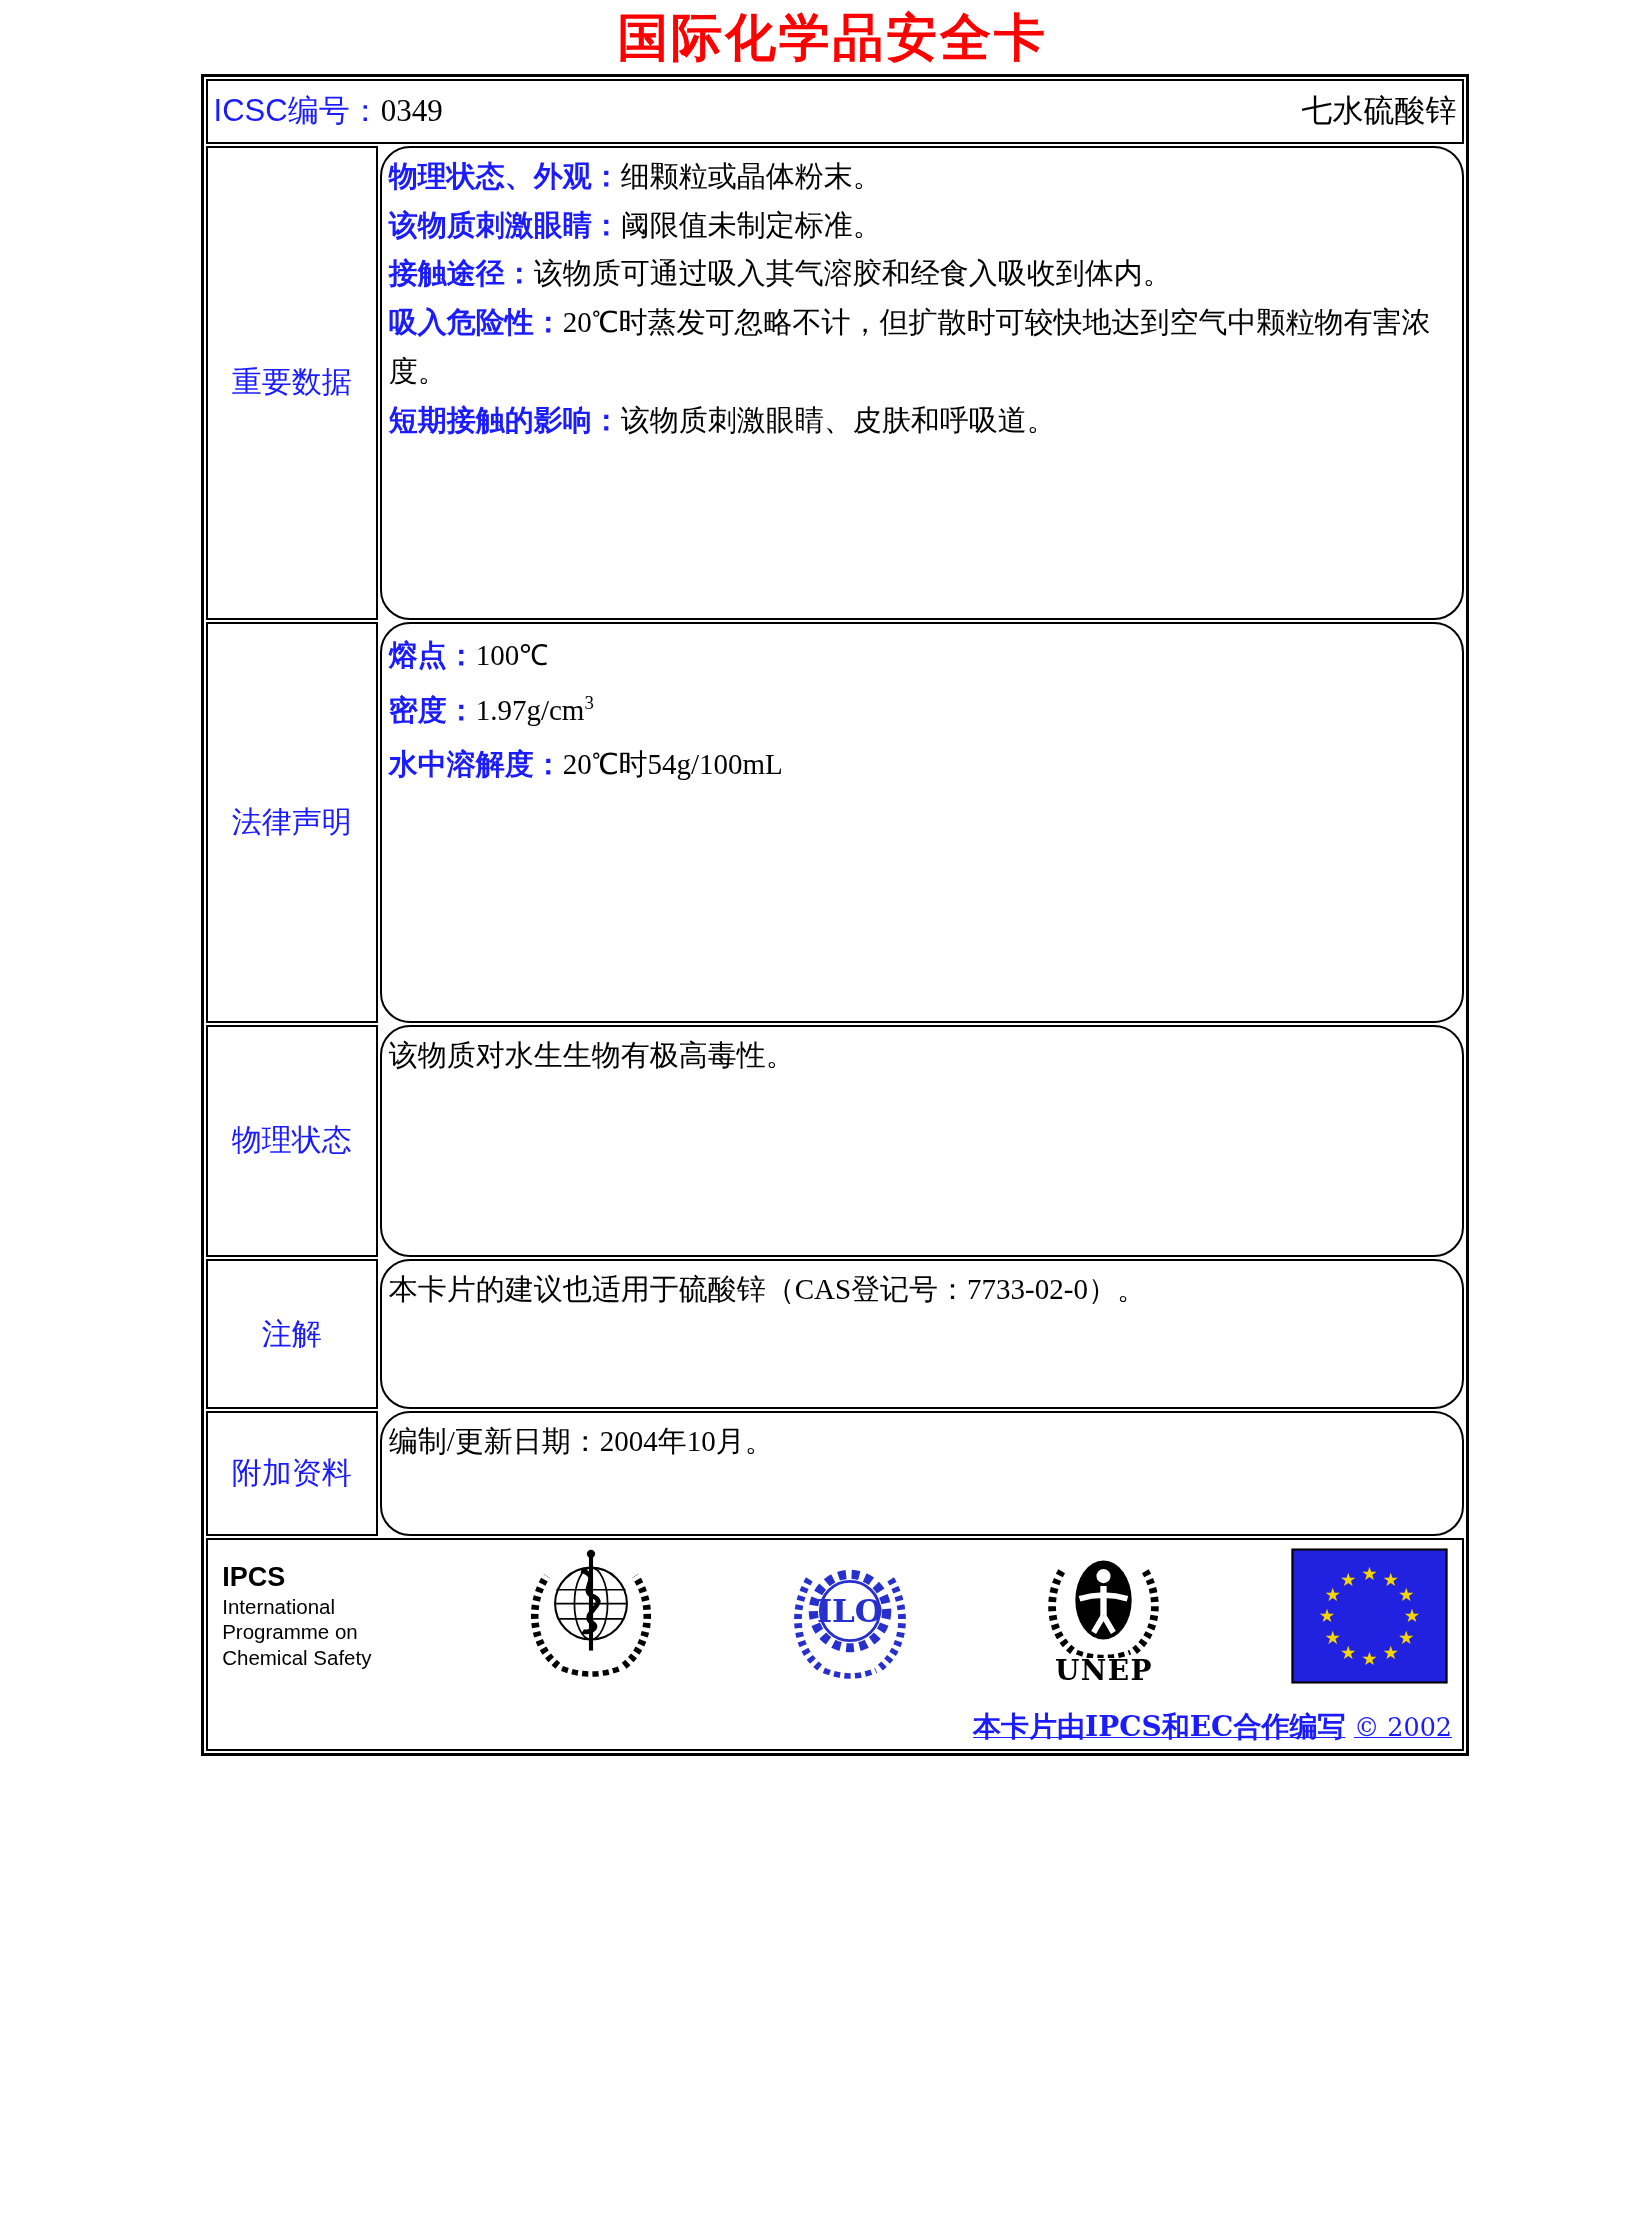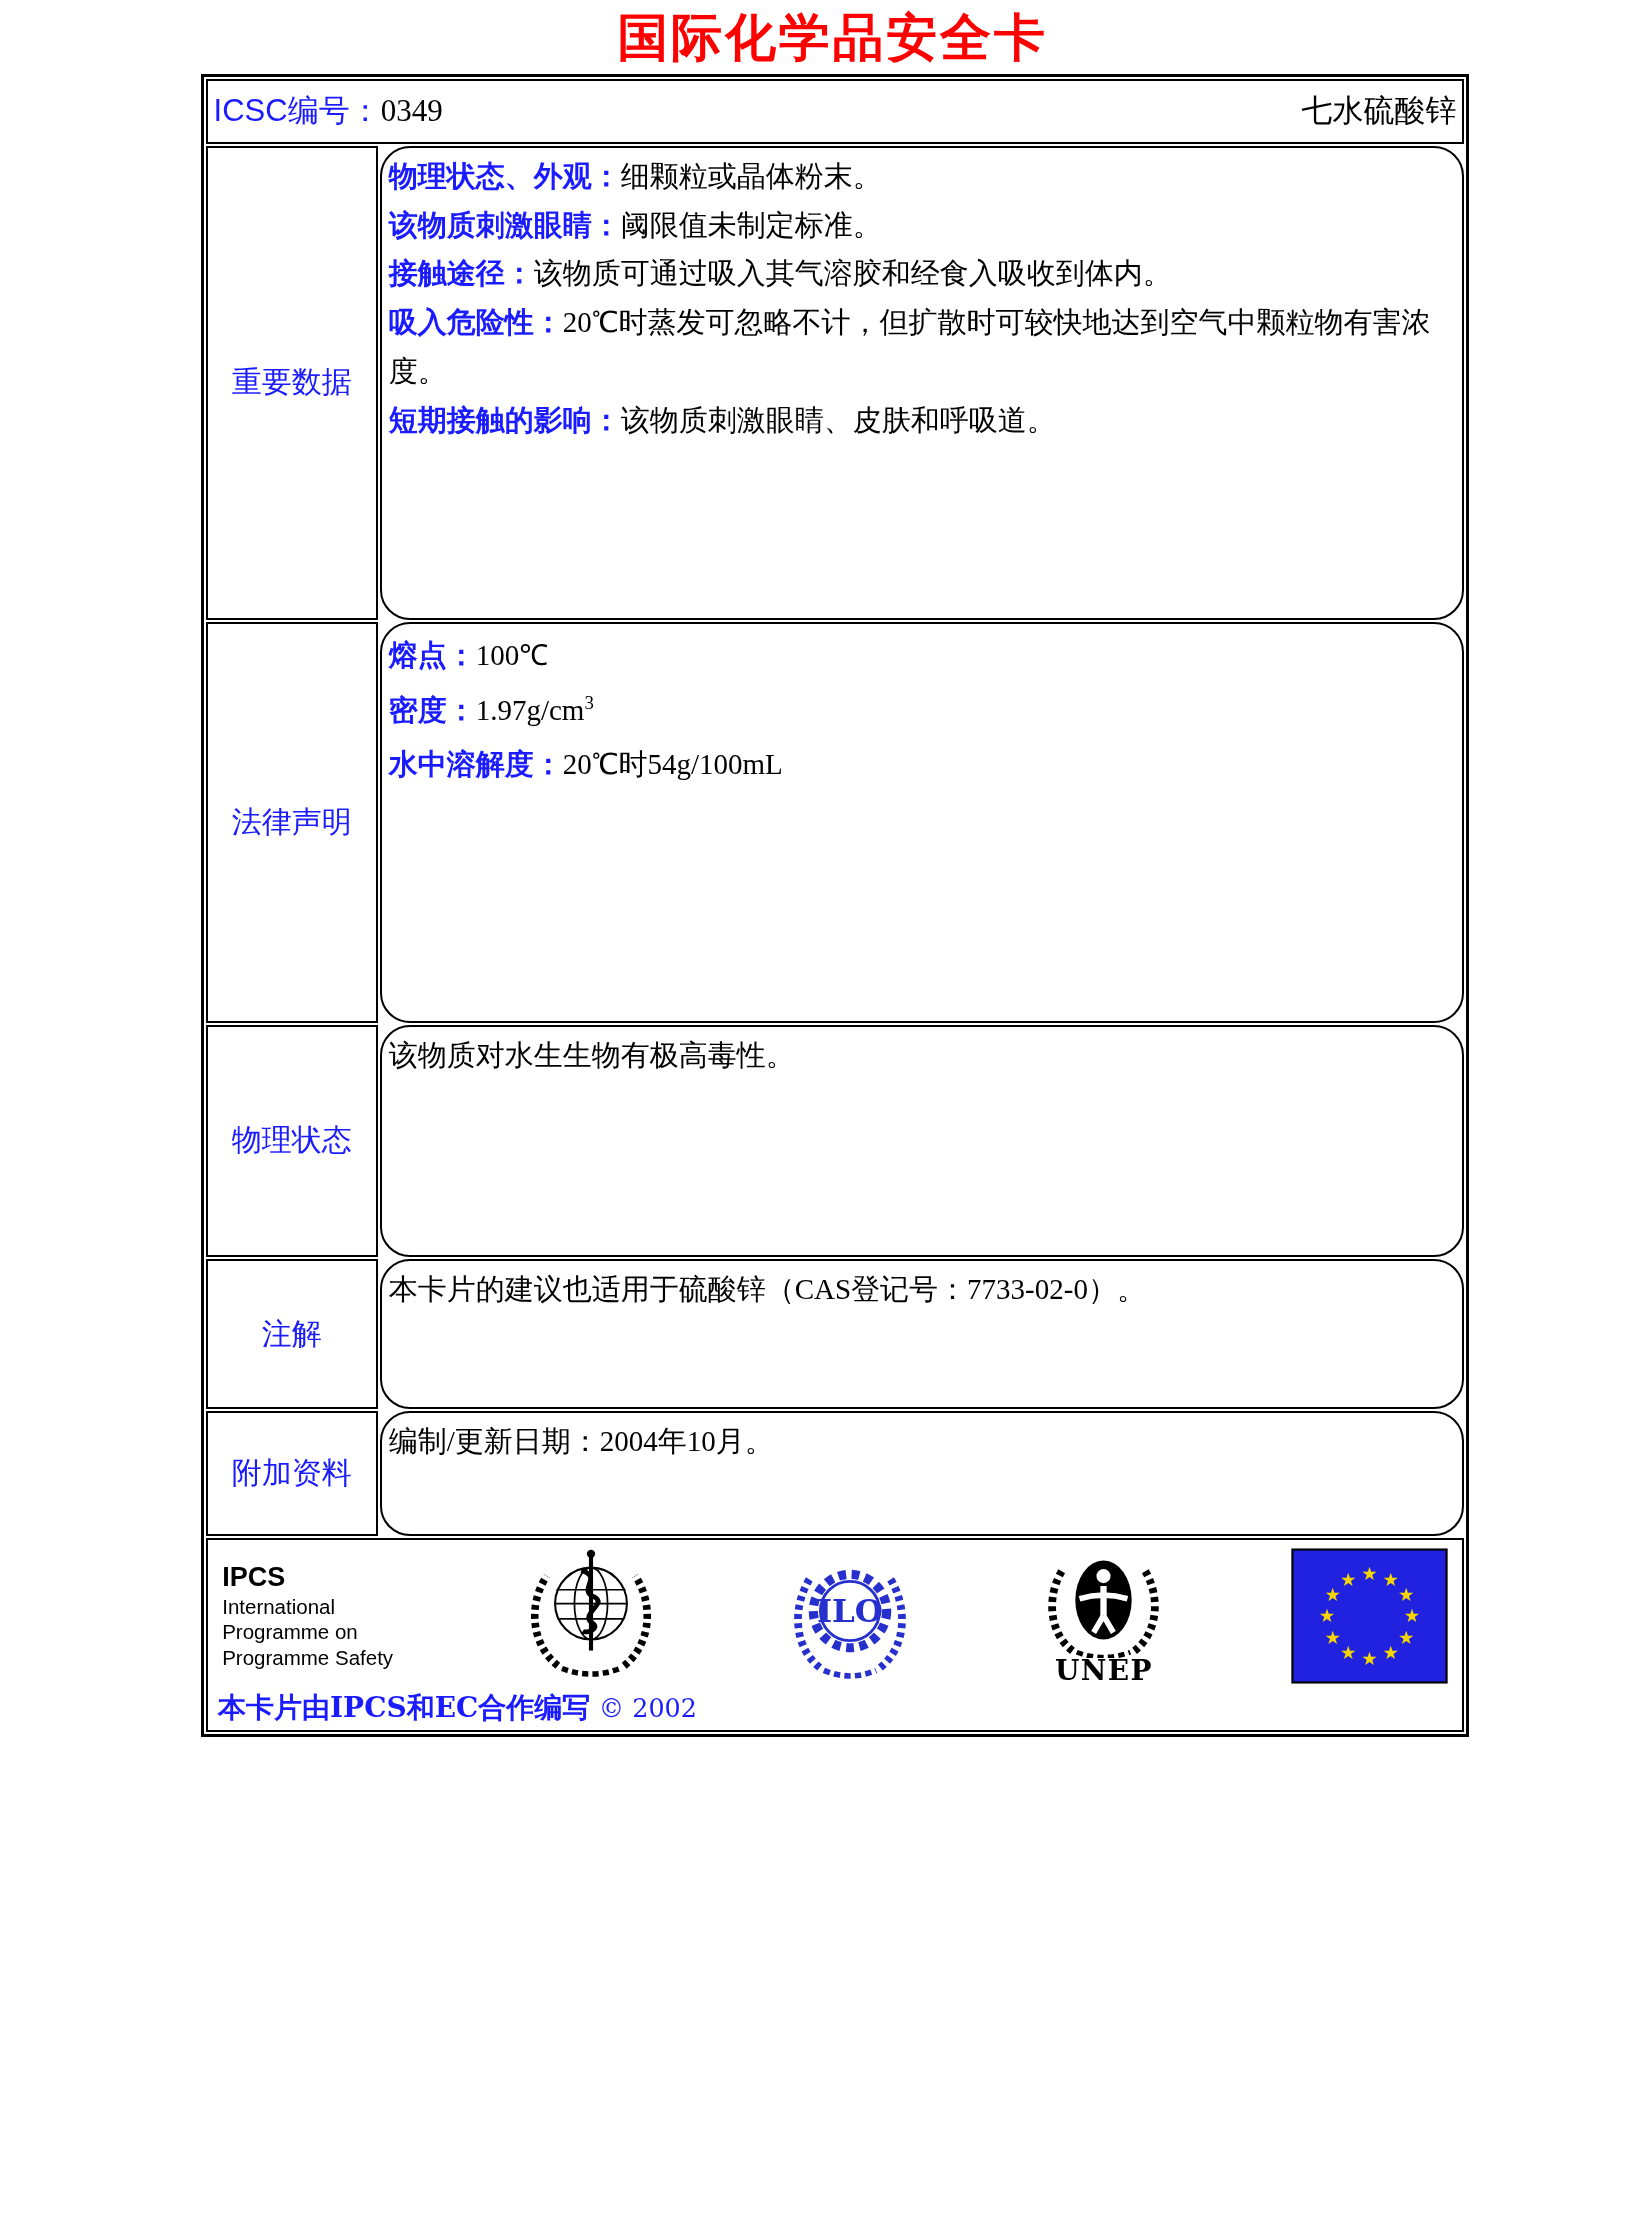--- a/index.html
+++ b/index.html
@@ -115,23 +115,24 @@
   .logo-box { display: flex; flex-direction: column; align-items: center; }
   .unep-caption {
     font-family: "DejaVu Serif", serif;
     font-weight: bold;
     font-size: 28px;
     letter-spacing: 1.4px;
     margin-top: -4.2px;
     color: #000000;
   }
   .copyright-line {
-    text-align: left;
-    margin-top: 3px;
+    text-align: right;
+    margin-top: 22px;
     color: #1b1bff;
+    text-decoration: underline;
   }
   .copyright-main {
     font-family: "DejaVu Serif", serif;
     font-weight: bold;
     font-size: 28px;
   }
   .copyright-year {
     font-family: "DejaVu Serif", serif;
     font-weight: normal;
     font-size: 25.4px;
@@ -217,21 +218,21 @@
     </td>
   </tr>
 
   <tr class="row-logos">
     <td class="logos-cell" colspan="2">
       <div class="logos-flex">
         <div class="ipcs-block">
           <div class="ipcs-title">IPCS</div>
           <div class="ipcs-line">International</div>
           <div class="ipcs-line">Programme on</div>
-          <div class="ipcs-line">Programme Safety</div>
+          <div class="ipcs-line">Chemical Safety</div>
         </div>
 
         <div class="logo-box">
           <svg width="152" height="140" viewBox="0 0 220 200">
             <circle cx="110" cy="82" r="52" fill="none" stroke="#000" stroke-width="3"></circle>
             <ellipse cx="110" cy="82" rx="24" ry="52" fill="none" stroke="#000" stroke-width="2.5"></ellipse>
             <line x1="60" y1="62" x2="160" y2="62" stroke="#000" stroke-width="2.5"></line>
             <line x1="58" y1="82" x2="162" y2="82" stroke="#000" stroke-width="2.5"></line>
             <line x1="62" y1="104" x2="158" y2="104" stroke="#000" stroke-width="2.5"></line>
             <line x1="110" y1="10" x2="110" y2="150" stroke="#000" stroke-width="6"></line>

